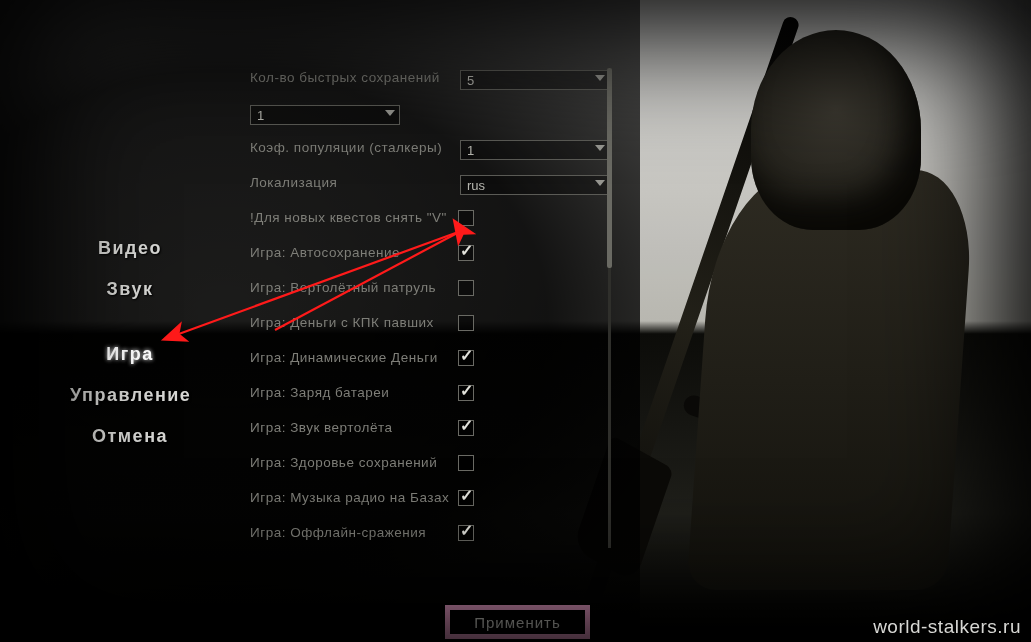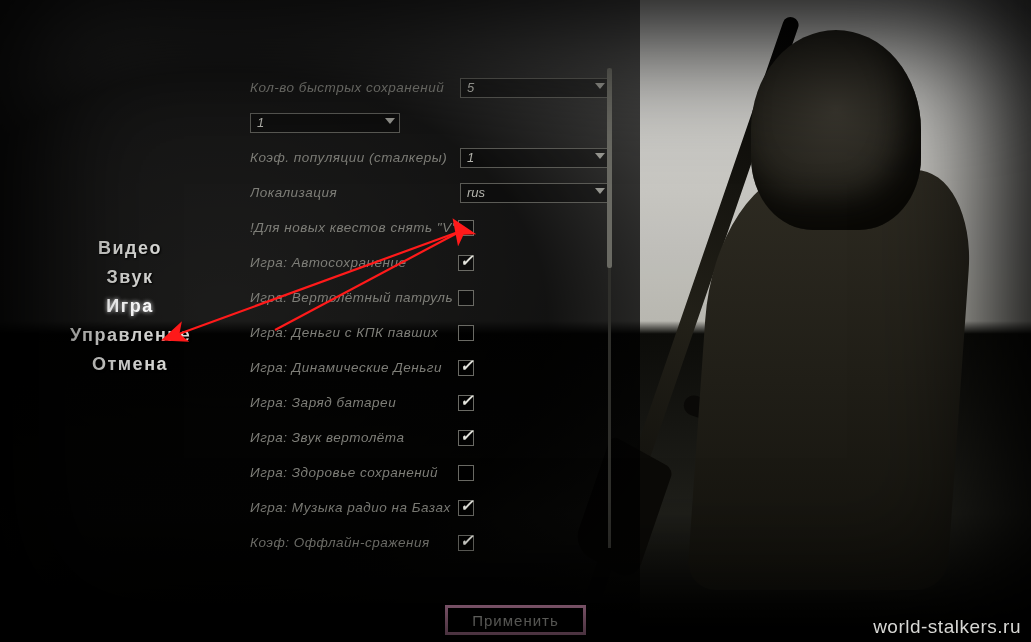--- a/index.html
+++ b/index.html
@@ -83,51 +83,51 @@
   #vignette{
     position:absolute; inset:0;
     box-shadow: inset 0 0 120px 40px #000;
     pointer-events:none;
   }
 
   
   #tabs{
     position:absolute;
     left: 70px; top: 238px;
-    display:flex; flex-direction:column; gap: 8px;
+    display:flex; flex-direction:column; gap: 20px;
   }
   .tab{
     color:#d7d7d4;
     font-size: 18px;
     letter-spacing: 1.5px;
     cursor:pointer;
     text-align:center;
     width: 120px;
     text-shadow: 1px 1px 2px #000;
     font-weight: 600;
     font-stretch: condensed;
   }
   .tab.active{
     color:#fff;
     font-weight: 700;
     text-shadow: 0 0 4px #fff, 1px 1px 2px #000;
+    margin-top: 24px;
   }
 
   
   #settings{
     position:absolute;
     left: 250px; top: 70px;
     width: 360px;
     display:flex; flex-direction:column;
   }
   .row{
     display:flex;
-    align-items:center;
+    align-items:flex-start;
     height: 35px;
-    font-style: italic;
   }
   .row .label{
     flex:1 1 auto;
     color:#7e7e78;
     font-size: 13.5px;
     letter-spacing: 0.5px;
     white-space:nowrap;
     overflow:hidden;
     text-overflow: clip;
     font-weight: 500;
@@ -185,21 +185,21 @@
     background:#6a6a63;
     border-radius:2px;
     cursor:pointer;
   }
 
   
   #apply{
     position:absolute;
     left: 445px; top: 605px;
     width: 135px; height: 24px;
-    border: 3px solid #f9a8d4;
+    border: 5px solid #f9a8d4;
     color:#e2e2db;
     font-size: 15px;
     letter-spacing:1px;
     display:flex; align-items:center; justify-content:center;
     cursor:pointer;
     background: rgba(0,0,0,0.3);
     font-stretch: condensed;
   }
 
   
@@ -296,21 +296,21 @@
   </div>
   <div class="row">
     <span class="label">Игра: Здоровье сохранений</span>
     <span class="checkbox"></span>
   </div>
   <div class="row">
     <span class="label">Игра: Музыка радио на Базах</span>
     <span class="checkbox checked"></span>
   </div>
   <div class="row">
-    <span class="label">Коэф: Оффлайн-сражения</span>
+    <span class="label">Игра: Оффлайн-сражения</span>
     <span class="checkbox checked"></span>
   </div>
 </div>
 
 <div id="scrollbar">
   <div class="thumb"></div>
 </div>
 
 <div id="apply">Применить</div>
 

